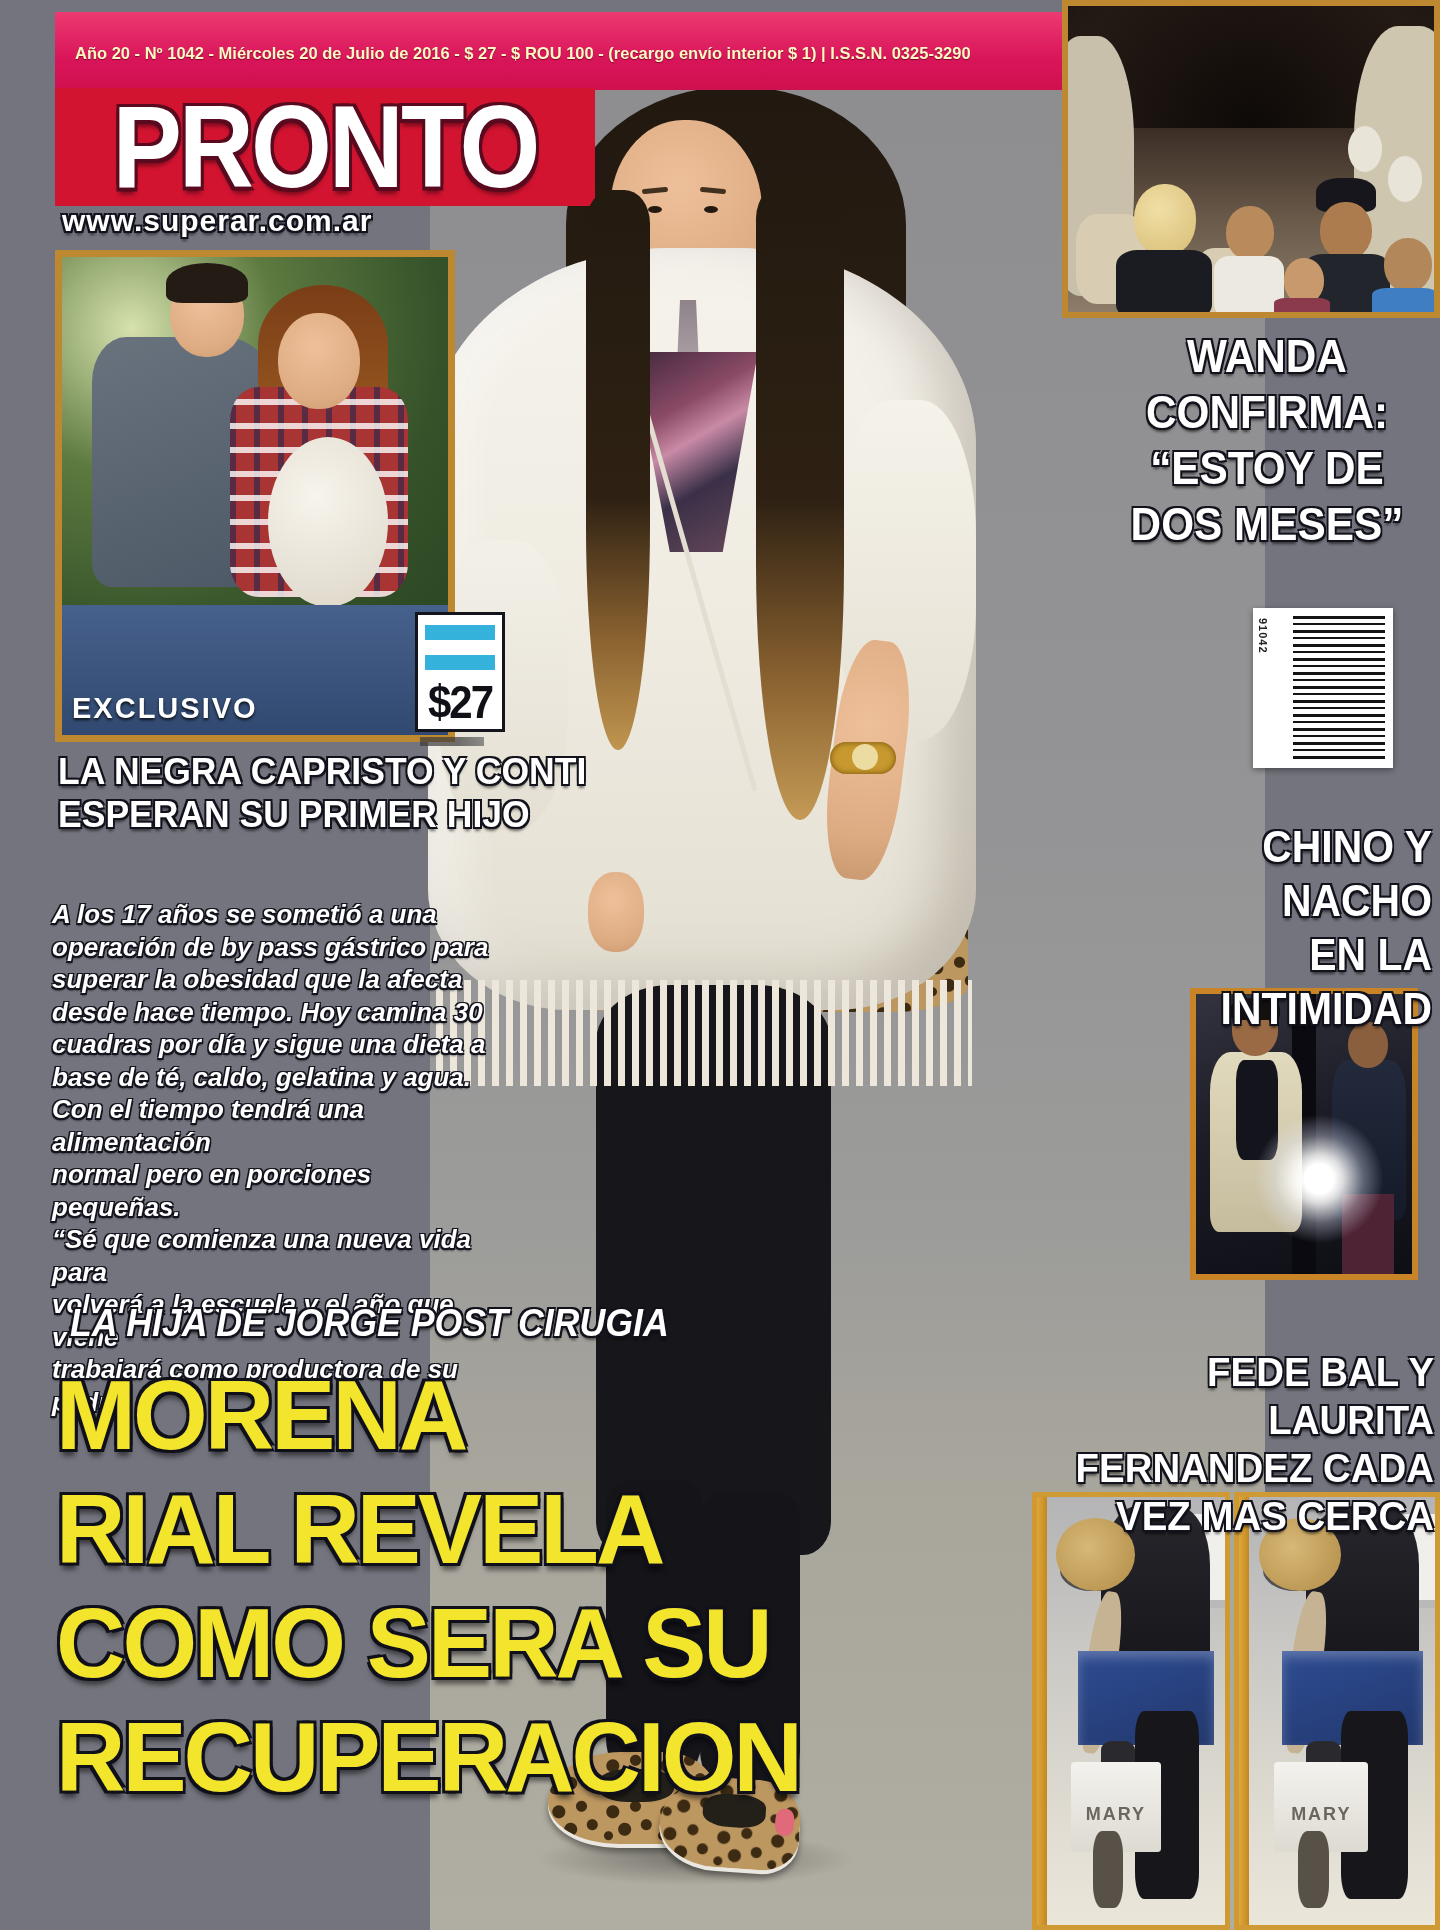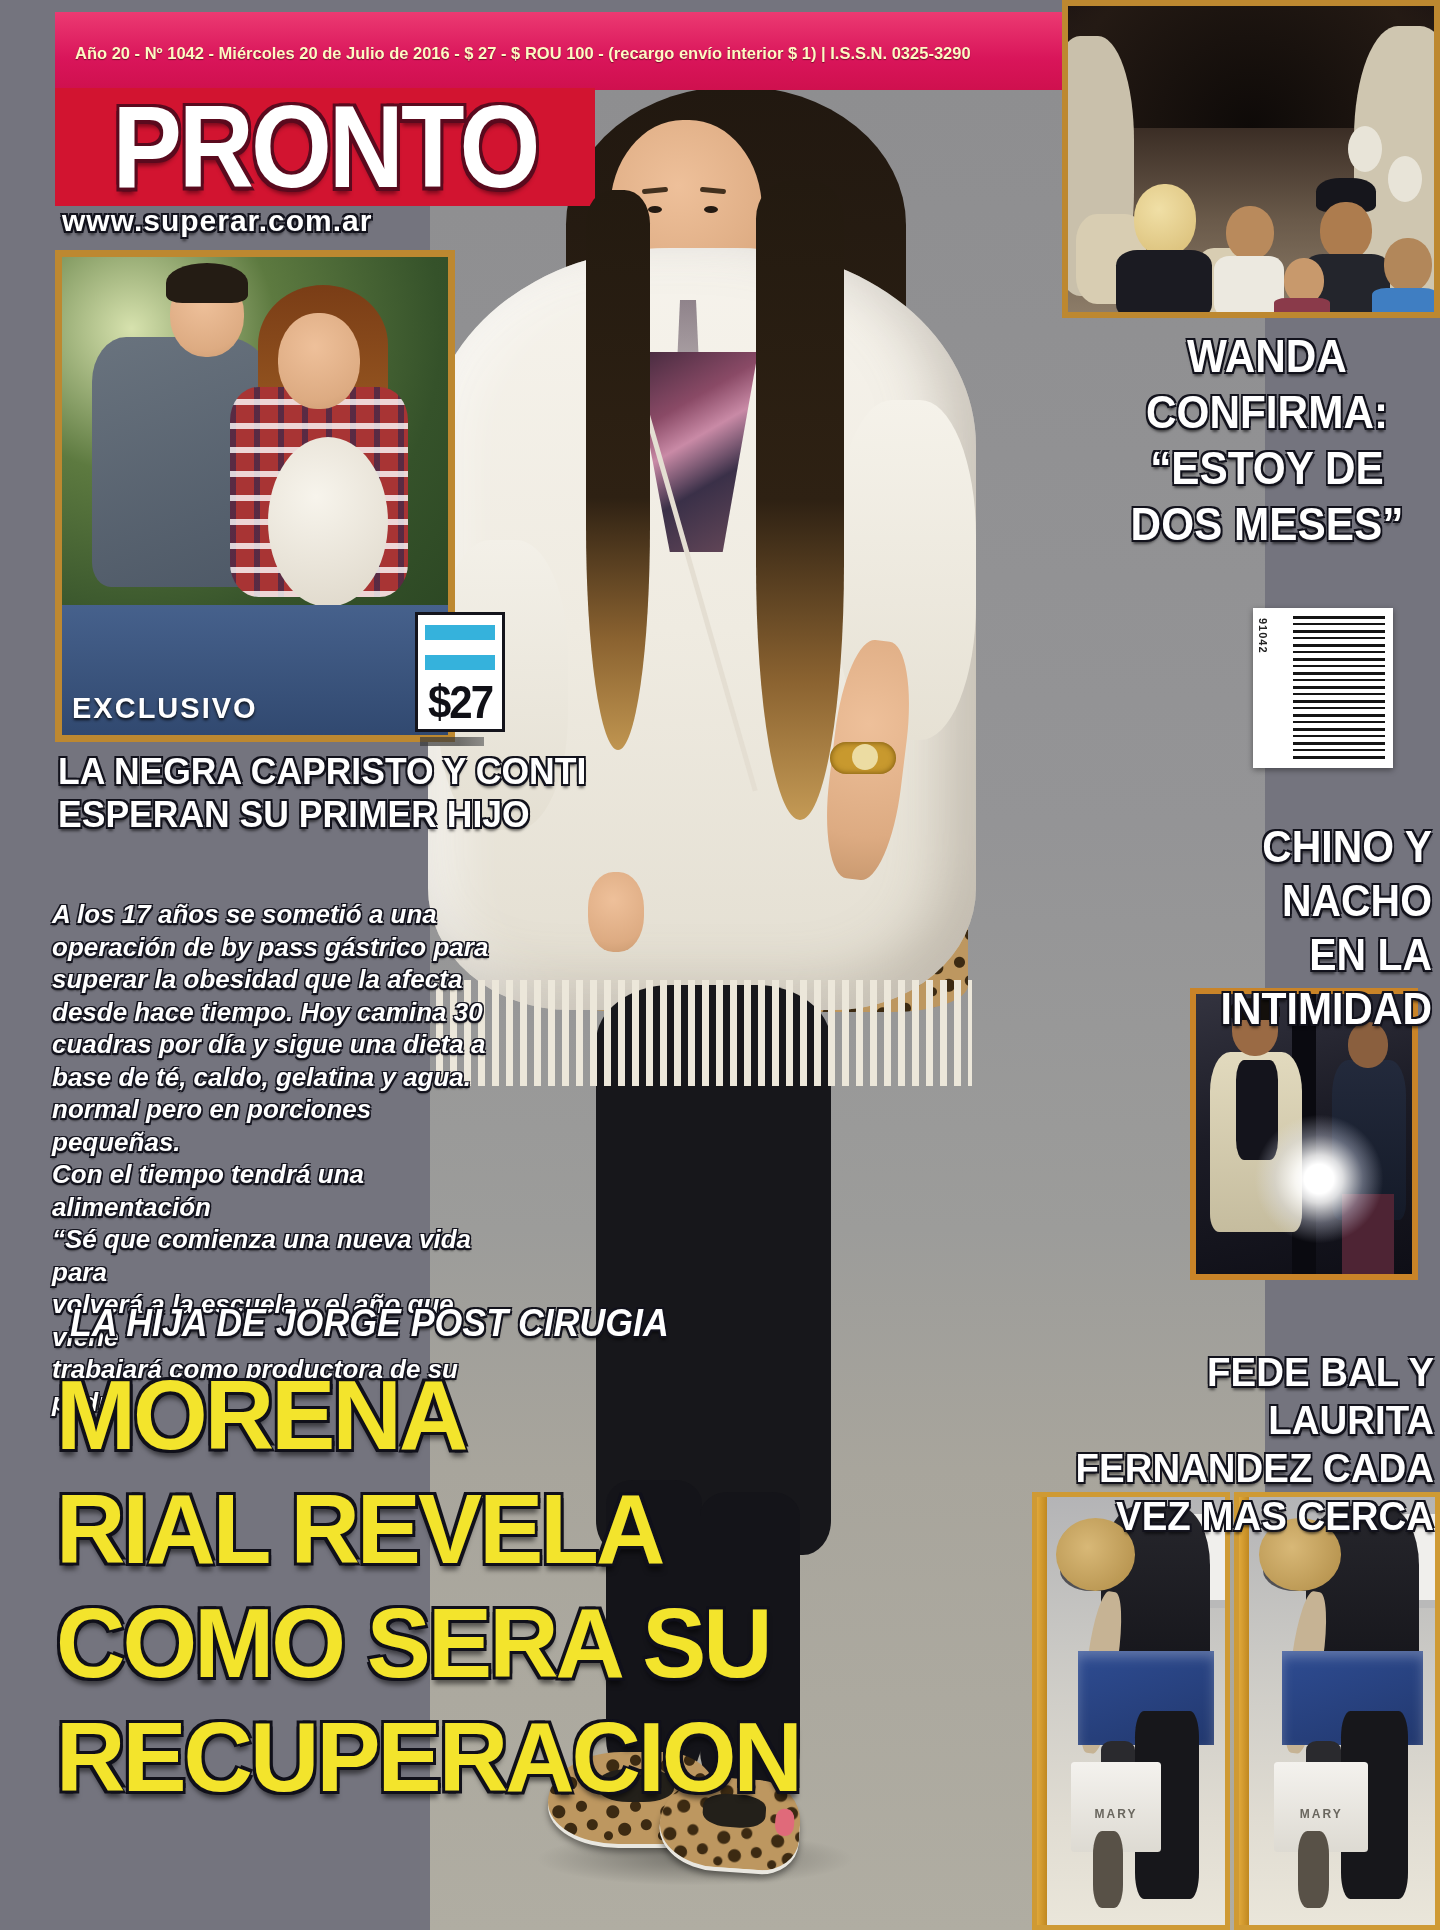--- a/index.html
+++ b/index.html
@@ -178,21 +178,21 @@
   .st-bg{position:absolute;inset:0;background:linear-gradient(180deg,#b4b4b6 0%,#c9c8c4 35%,#e0dcd2 75%,#eae6da 100%);}
   .st-pole{position:absolute;left:0;top:0;width:10px;height:100%;background:linear-gradient(90deg,#e0a83a,#c08820);}
   .st-bike{position:absolute;left:12%;top:6%;width:55%;height:16%;background:#35353b;border-radius:30%;opacity:.8;}
   .st-van{position:absolute;right:-6%;top:4%;width:32%;height:22%;background:#f0efec;border-radius:12%;box-shadow:inset 0 -8px 0 #b9b9b9;}
   .st-hair{position:absolute;left:10%;top:5%;width:42%;height:17%;background:radial-gradient(circle at 40% 40%,#d8b877,#b08c46);border-radius:50%;}
   .st-hoodie{position:absolute;left:34%;top:2%;width:58%;height:46%;background:linear-gradient(180deg,#26262c,#131318);border-radius:34% 30% 16% 20%;}
   .st-arm{position:absolute;left:26%;top:22%;width:16%;height:38%;background:#c6b394;border-radius:40%;transform:rotate(8deg);}
   .st-box{position:absolute;left:22%;top:36%;width:72%;height:22%;background:linear-gradient(160deg,#2e4c92,#22386e);box-shadow:inset 0 6px 12px rgba(255,255,255,.25);}
   .st-bag{position:absolute;left:18%;top:62%;width:48%;height:21%;background:linear-gradient(180deg,#f4f2ee,#dddad2);border-radius:4%;display:flex;align-items:center;justify-content:center;}
   .st-bag-handle{position:absolute;left:34%;top:57%;width:18%;height:7%;background:#2a2a2e;border-radius:30%;}
-  .st-bag-label{font-size:12px;font-weight:700;letter-spacing:2px;color:#6a675f;margin-top:14px;}
+  .st-bag-label{font-size:18px;font-weight:700;letter-spacing:2px;color:#6a675f;margin-top:14px;}
   .st-legs{position:absolute;left:52%;top:50%;width:34%;height:44%;background:#17171b;border-radius:14%;}
   .st-leg2{position:absolute;left:30%;top:78%;width:16%;height:18%;background:#585147;border-radius:30%;}
 </style>
 </head>
 <body>
 
 <div class="cover">
 
   <div class="abs" id="wall"></div>
   <div class="abs" id="pillar"></div>
@@ -269,22 +269,22 @@
     <div>ESPERAN SU PRIMER HIJO</div>
   </div>
 
   <div class="abs" id="body-text">
     <div class="ow">A los 17 años se sometió a una</div>
     <div class="ow">operación de by pass gástrico para</div>
     <div class="ow">superar la obesidad que la afecta</div>
     <div class="ow">desde hace tiempo. Hoy camina 30</div>
     <div class="ow">cuadras por día y sigue una dieta a</div>
     <div class="ow">base de té, caldo, gelatina y agua.</div>
+    <div class="ow">Con el tiempo tendrá una alimentación</div>
     <div class="ow">normal pero en porciones pequeñas.</div>
-    <div class="ow">Con el tiempo tendrá una alimentación</div>
     <div class="ow">“Sé que comienza una nueva vida para</div>
     <div class="ow">volverá a la escuela y el año que viene</div>
     <div class="ow">trabajará como productora de su padre</div>
   </div>
 
   <div class="abs ow" id="kicker">LA HIJA DE JORGE POST CIRUGIA</div>
 
   <div class="abs oy" id="main-headline">
     <div>MORENA</div>
     <div>RIAL REVELA</div>

